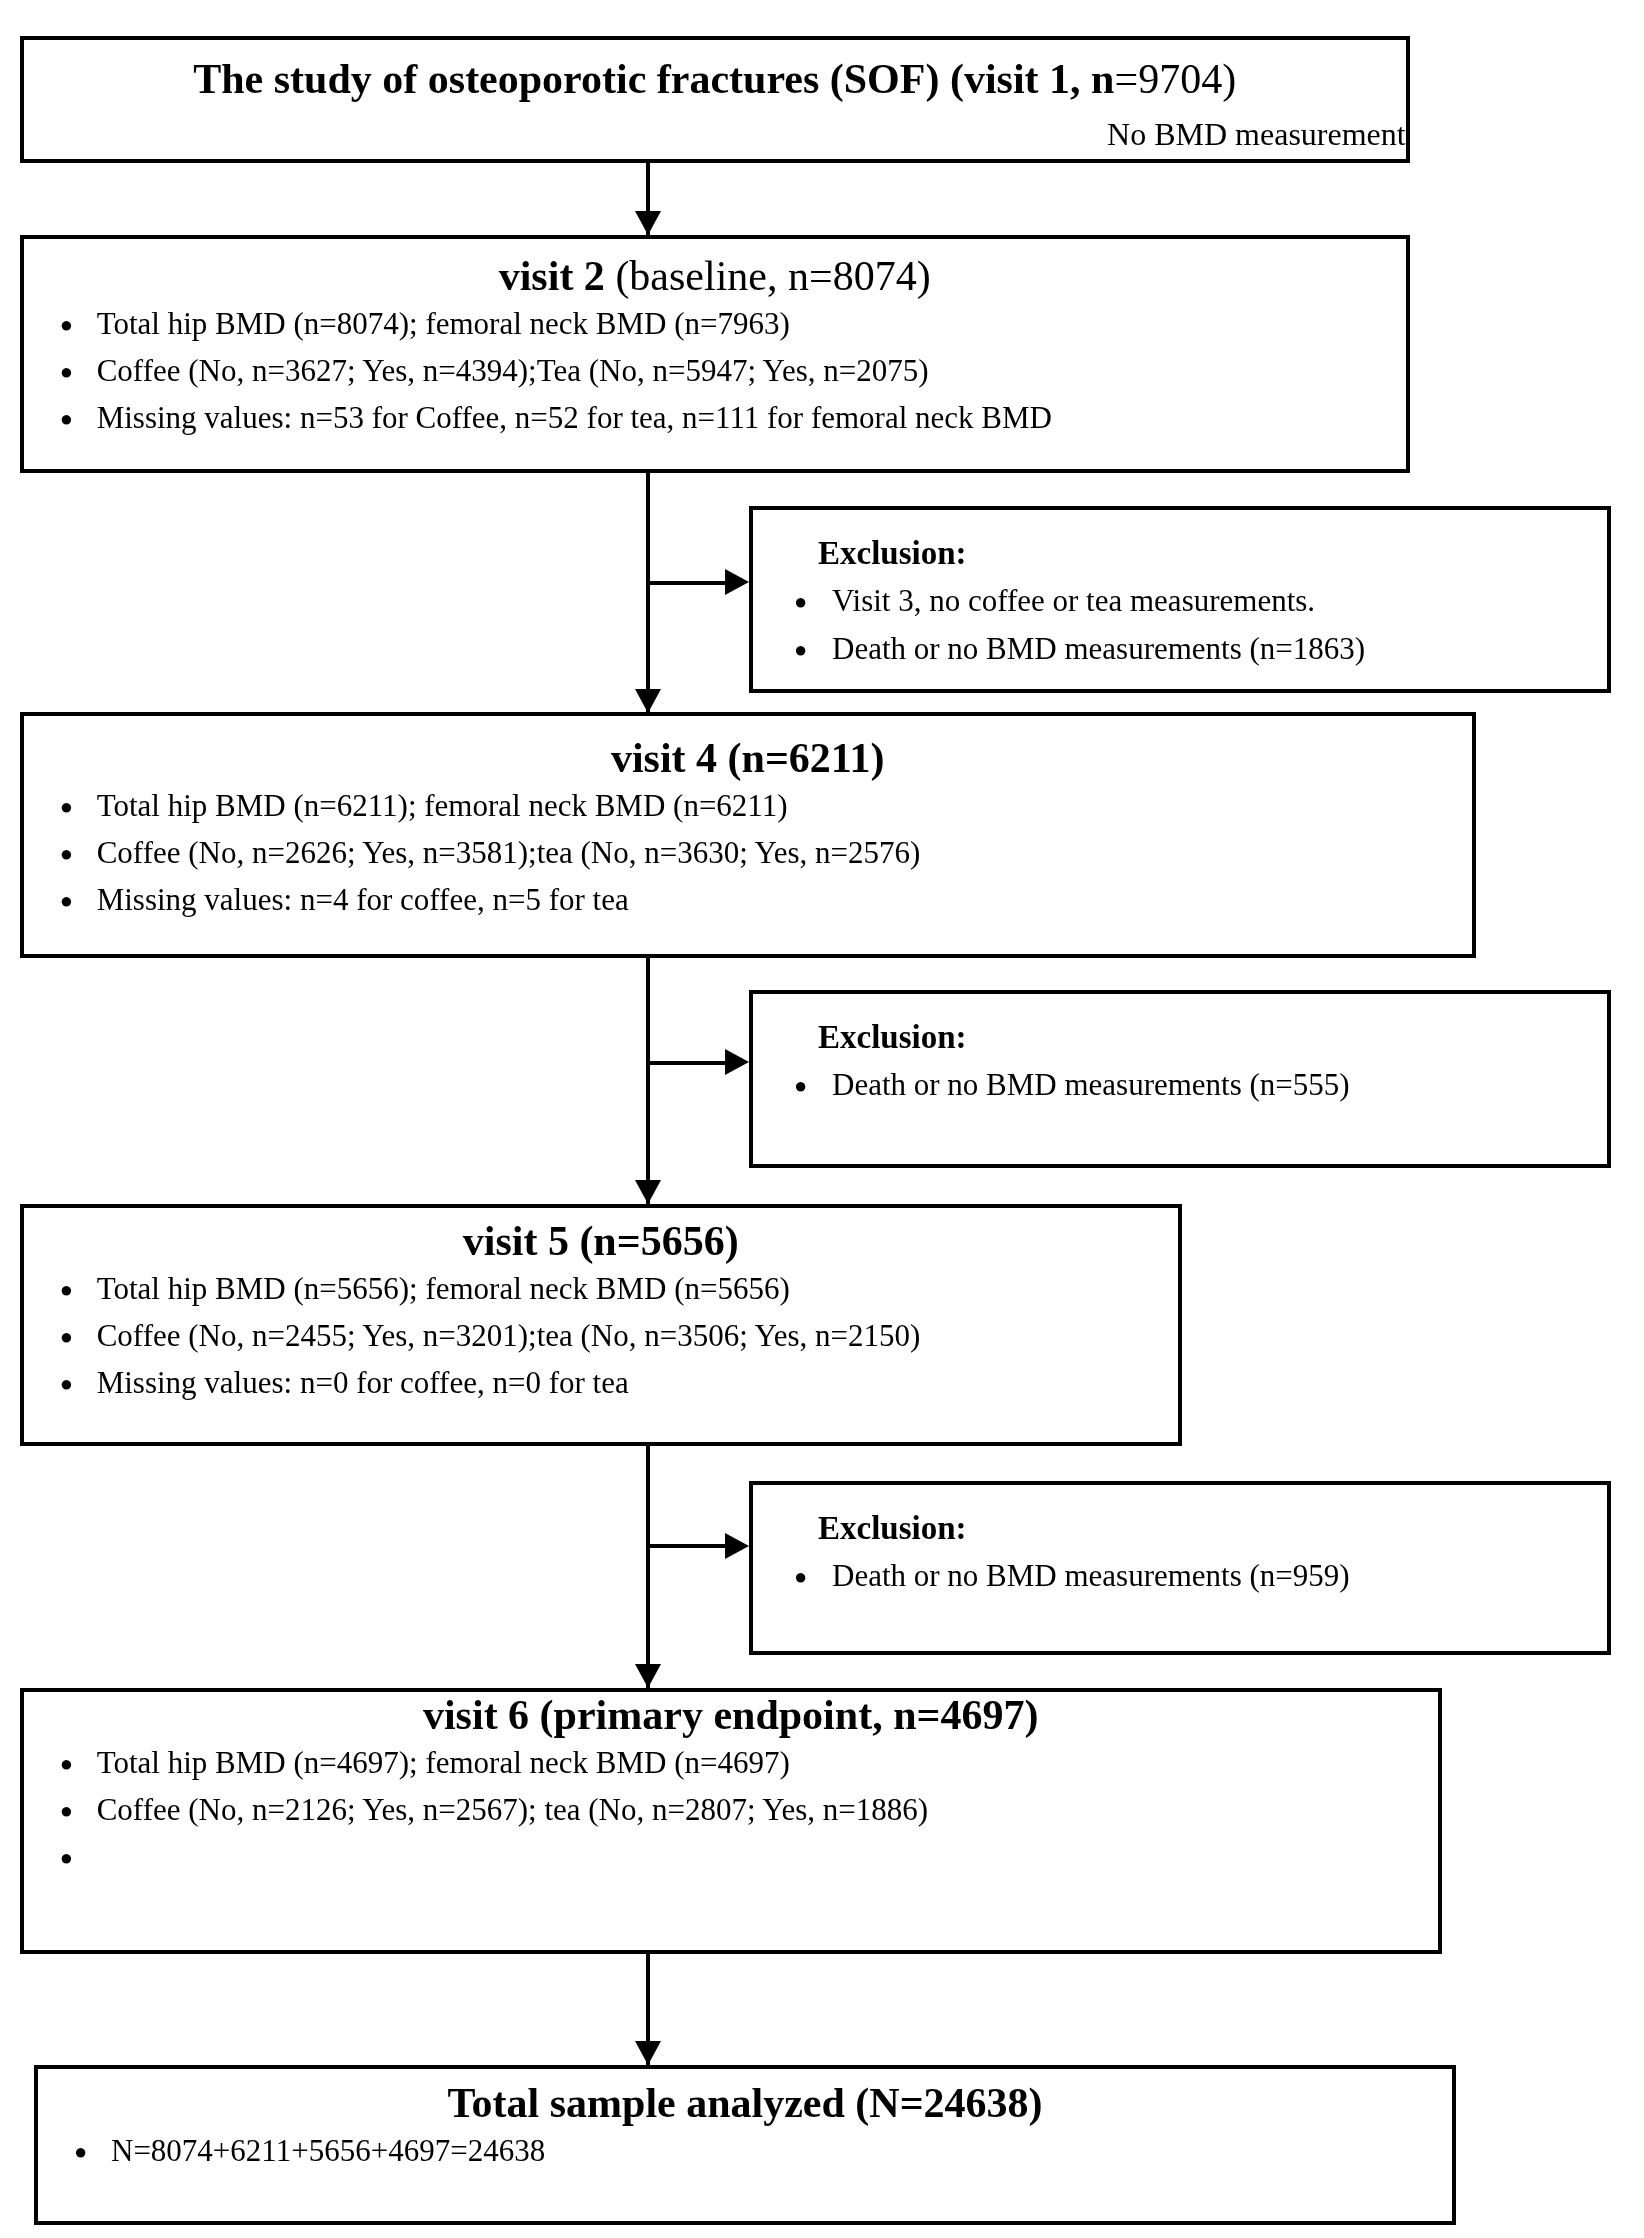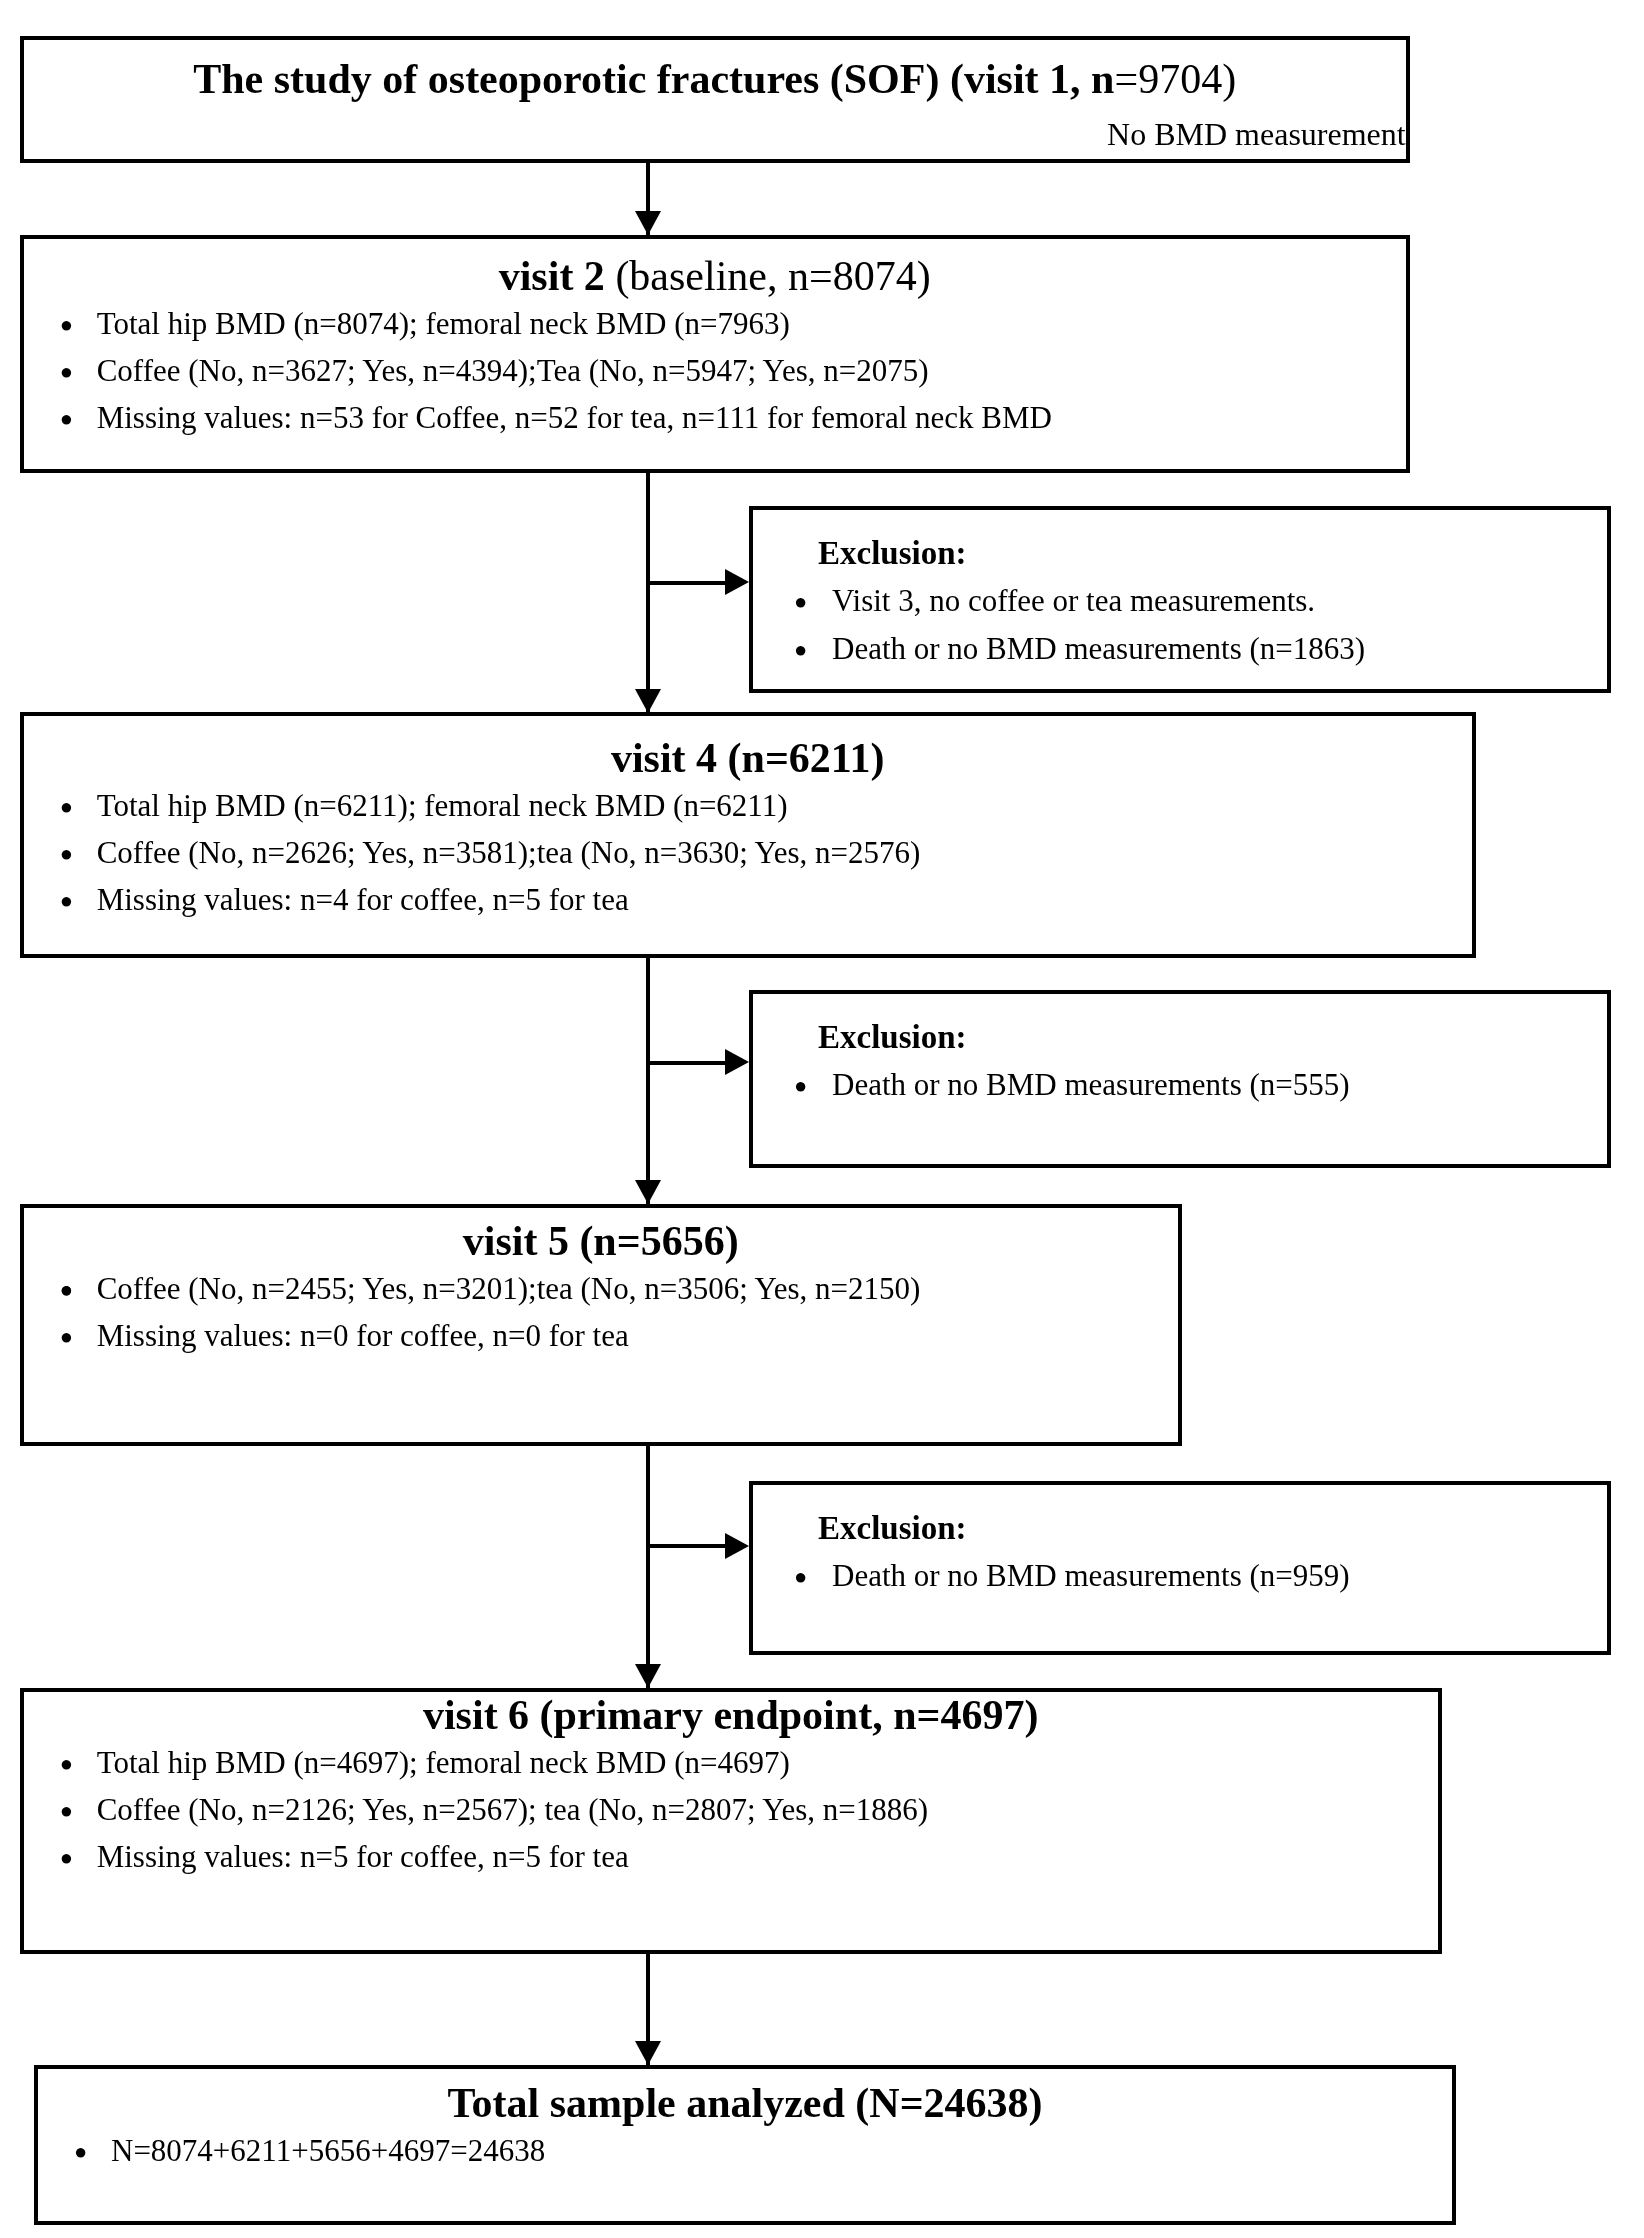--- a/index.html
+++ b/index.html
@@ -116,42 +116,42 @@
   <div class="ah-right" style="left:725px;top:1049px;"></div>
 
   <div class="box exbox" style="left:749px;top:990px;width:862px;height:178px;padding-top:18.7px;">
     <div class="exh">Exclusion:</div>
     <div class="bullet"><span class="dot">●</span><span>Death or no BMD measurements (n=555)</span></div>
   </div>
 
   <div class="box" style="left:19.7px;top:1204px;width:1162px;height:242px;padding-top:10px;">
     <div class="title"><span class="tb">visit 5 (n=5656)</span><span></span></div>
     <div class="bullets">
-      <div class="bullet"><span class="dot">●</span></div>
+      <div class="bullet"><span class="dot">●</span><span>Total hip BMD (n=5656); femoral neck BMD (n=5656)</span></div>
       <div class="bullet"><span class="dot">●</span><span>Coffee (No, n=2455; Yes, n=3201);tea (No, n=3506; Yes, n=2150)</span></div>
       <div class="bullet"><span class="dot">●</span><span>Missing values: n=0 for coffee, n=0 for tea</span></div>
     </div>
   </div>
 
   <div class="vline" style="left:646px;top:1443px;height:245px;"></div>
   <div class="ah-down" style="left:635px;top:1664px;"></div>
   <div class="hline" style="left:648px;top:1544px;width:77px;"></div>
   <div class="ah-right" style="left:725px;top:1533px;"></div>
 
   <div class="box exbox" style="left:749px;top:1481px;width:862px;height:174px;padding-top:18.7px;">
     <div class="exh">Exclusion:</div>
     <div class="bullet"><span class="dot">●</span><span>Death or no BMD measurements (n=959)</span></div>
   </div>
 
   <div class="box" style="left:19.7px;top:1688px;width:1422px;height:266px;">
     <div class="title"><span class="tb">visit 6 (primary endpoint, n=4697)</span><span></span></div>
     <div class="bullets">
       <div class="bullet"><span class="dot">●</span><span>Total hip BMD (n=4697); femoral neck BMD (n=4697)</span></div>
       <div class="bullet"><span class="dot">●</span><span>Coffee (No, n=2126; Yes, n=2567); tea (No, n=2807; Yes, n=1886)</span></div>
-      <div class="bullet"><span class="dot">●</span><span>Missing values: n=5 for coffee, n=5 for tea</span></div>
+      <div class="bullet"><span class="dot">●</span></div>
     </div>
   </div>
 
   <div class="vline" style="left:646px;top:1952px;height:113px;"></div>
   <div class="ah-down" style="left:635px;top:2041px;"></div>
 
   <div class="box" style="left:34px;top:2065px;width:1422px;height:160px;padding-top:11.4px;">
     <div class="title"><span class="tb">Total sample analyzed (N=24638)</span><span></span></div>
     <div class="bullets">
       <div class="bullet"><span class="dot">●</span><span>N=8074+6211+5656+4697=24638</span></div>

